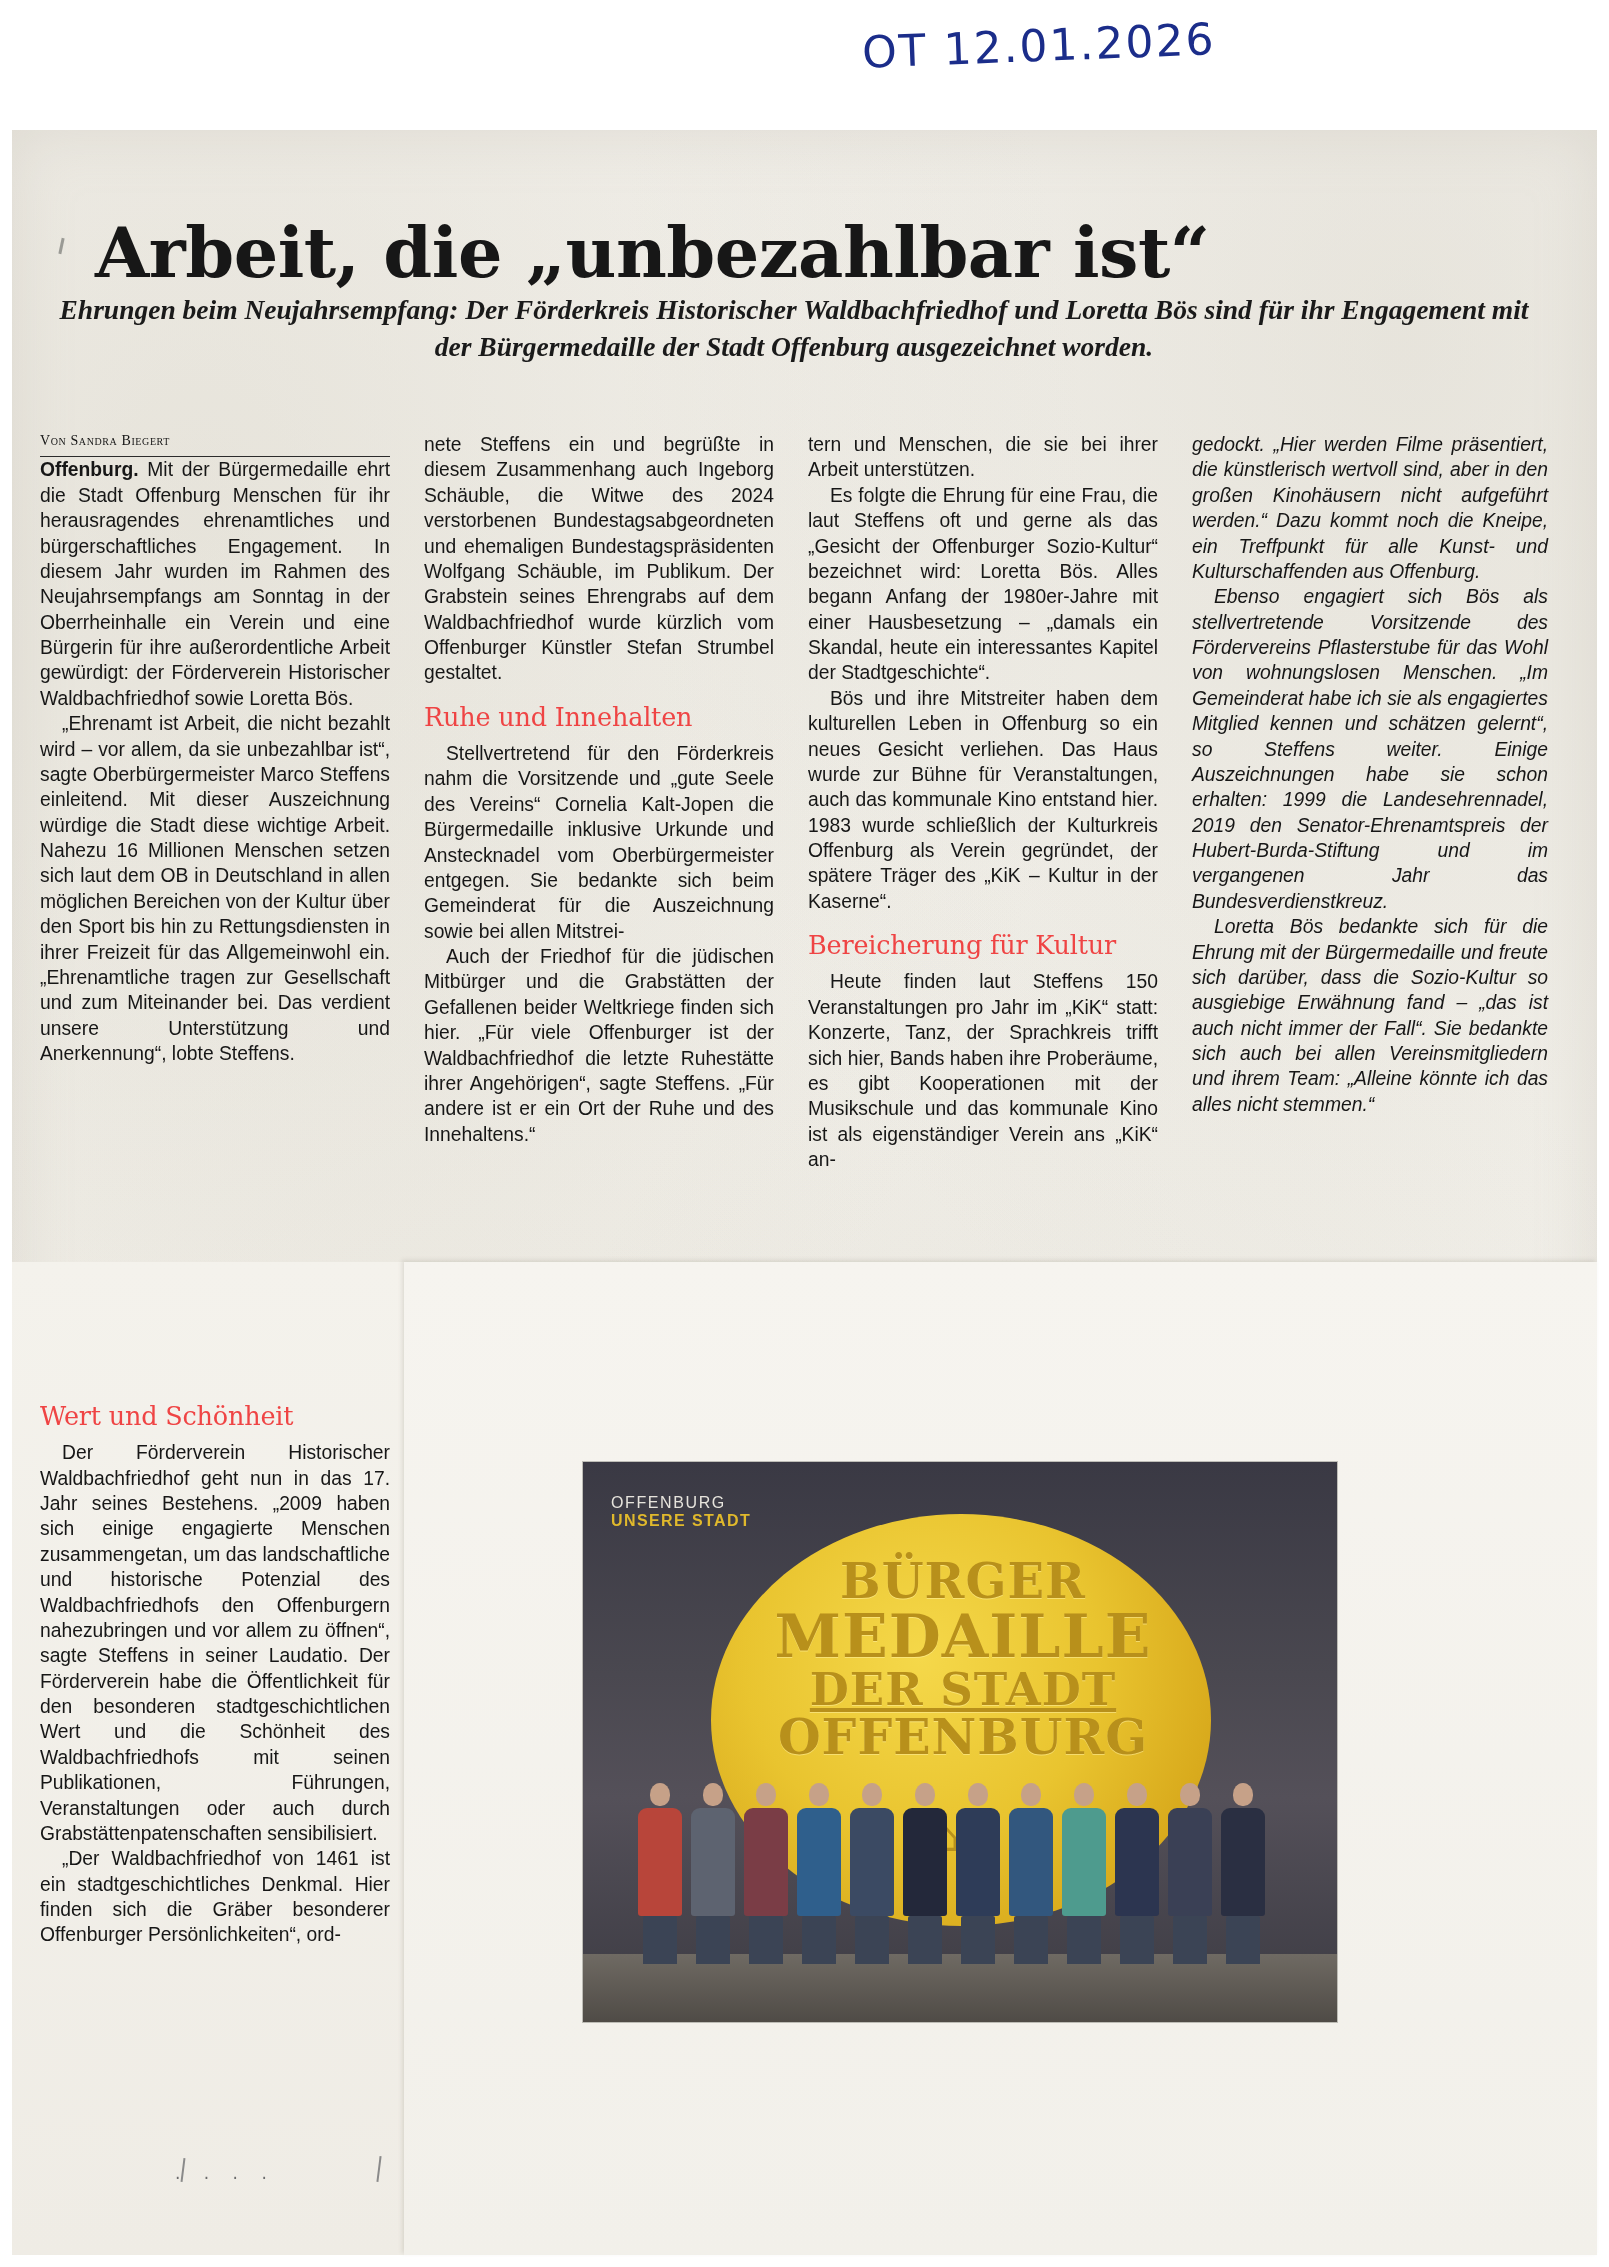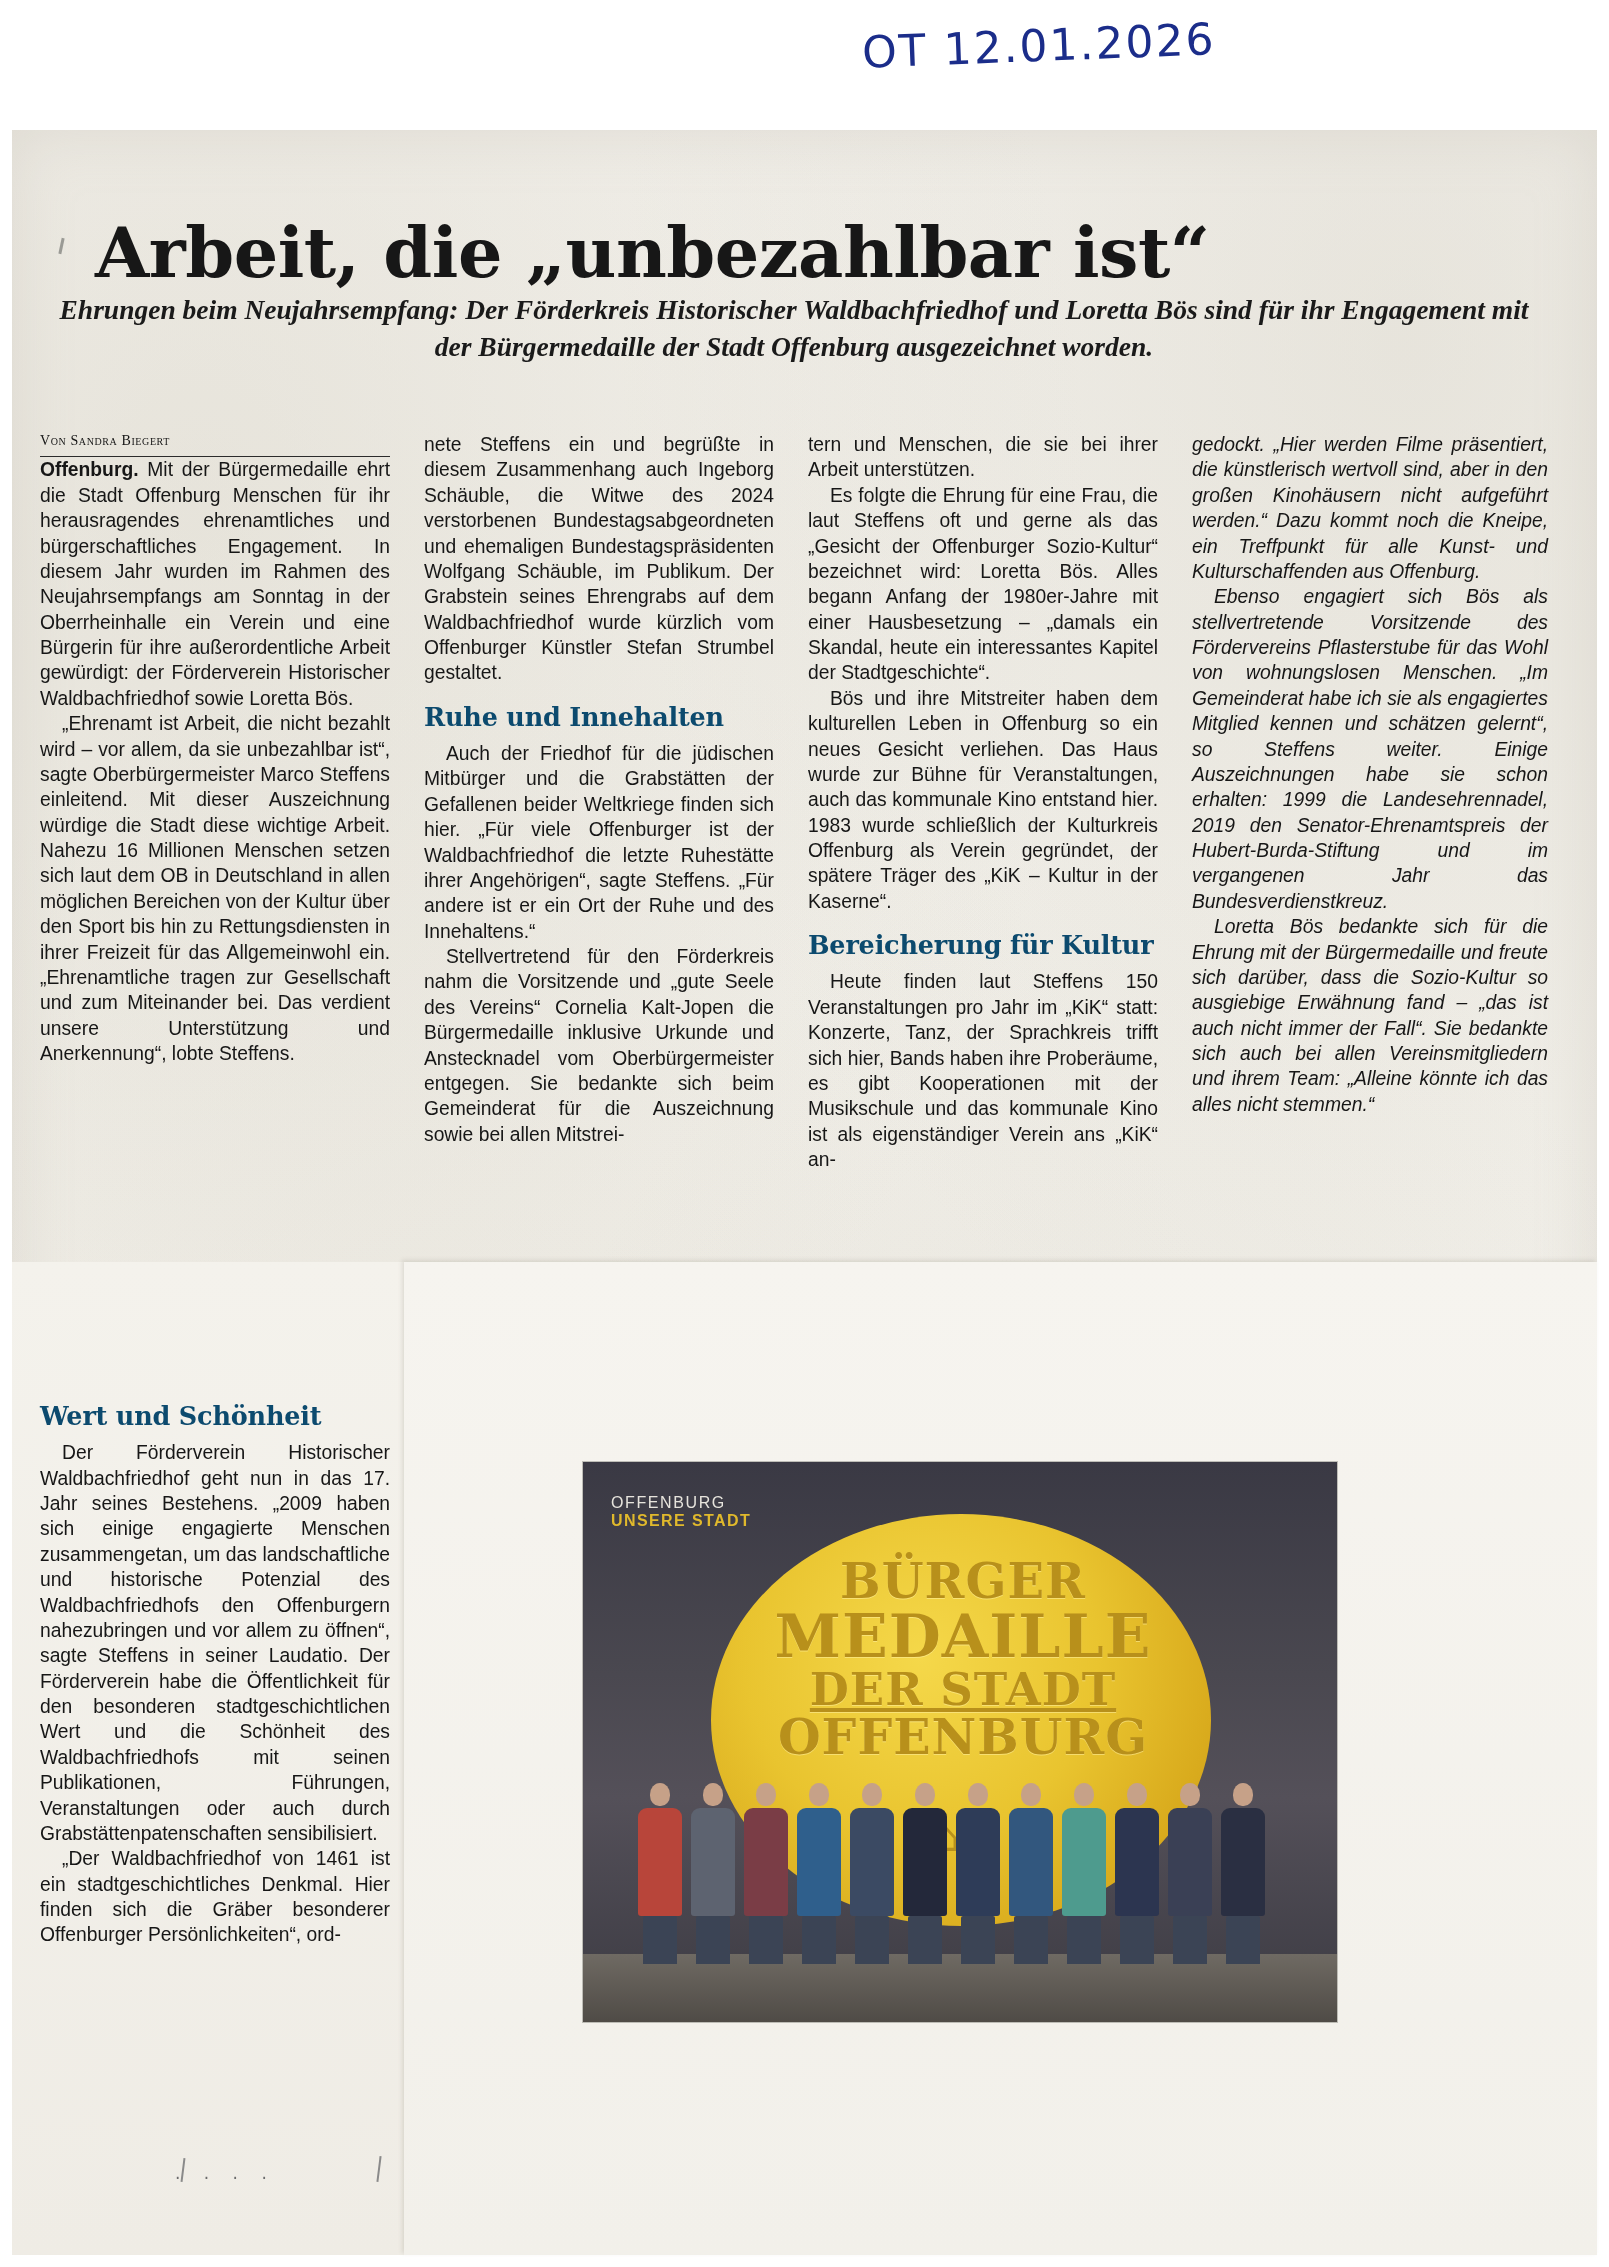--- a/index.html
+++ b/index.html
@@ -133,22 +133,22 @@
     padding-bottom: 6px;
     border-bottom: 1.6px solid #2b2b2b;
     margin-bottom: 11px;
     text-indent: 0 !important;
   }
   .lead-place { font-weight: bold; }
 
   h3.sub {
     font-family: "DejaVu Serif", serif;
     font-size: 25.5px;
-    font-weight: 700;
-    color: #0c4a6e;
+    font-weight: 400;
+    color: #ef4444;
     margin: 17px 0 9px 0;
     text-indent: 0;
     line-height: 1.15;
     letter-spacing: -0.2px;
   }
 
   #col1 { left: 40px;  top: 432px;  width: 350px; }
   #col1b{ left: 40px;  top: 1385px; width: 350px; }
   #col2 { left: 424px; top: 432px;  width: 350px; }
   #col3 { left: 808px; top: 432px;  width: 350px; }
@@ -296,22 +296,22 @@
 
   <div class="col" id="col1b">
     <h3 class="sub">Wert und Schönheit</h3>
     <p>Der Förderverein Historischer Waldbachfriedhof geht nun in das 17. Jahr seines Bestehens. „2009 haben sich einige engagierte Menschen zusammengetan, um das landschaftliche und historische Potenzial des Waldbachfriedhofs den Offenburgern nahezubringen und vor allem zu öffnen“, sagte Steffens in seiner Laudatio. Der Förderverein habe die Öffentlichkeit für den besonderen stadtgeschichtlichen Wert und die Schönheit des Waldbachfriedhofs mit seinen Publikationen, Führungen, Veranstaltungen oder auch durch Grabstättenpatenschaften sensibilisiert.</p>
     <p>„Der Waldbachfriedhof von 1461 ist ein stadtgeschichtliches Denkmal. Hier finden sich die Gräber besonderer Offenburger Persönlichkeiten“, ord-</p>
   </div>
 
   <div class="col" id="col2">
     <p class="noind">nete Steffens ein und begrüßte in diesem Zusammenhang auch Ingeborg Schäuble, die Witwe des 2024 verstorbenen Bundestagsabgeordneten und ehemaligen Bundestagspräsidenten Wolfgang Schäuble, im Publikum. Der Grabstein seines Ehrengrabs auf dem Waldbachfriedhof wurde kürzlich vom Offenburger Künstler Stefan Strumbel gestaltet.</p>
     <h3 class="sub">Ruhe und Innehalten</h3>
+    <p>Stellvertretend für den Förderkreis nahm die Vorsitzende und „gute Seele des Vereins“ Cornelia Kalt-Jopen die Bürgermedaille inklusive Urkunde und Anstecknadel vom Oberbürgermeister entgegen. Sie bedankte sich beim Gemeinderat für die Auszeichnung sowie bei allen Mitstrei-</p>
     <p>Auch der Friedhof für die jüdischen Mitbürger und die Grabstätten der Gefallenen beider Weltkriege finden sich hier. „Für viele Offenburger ist der Waldbachfriedhof die letzte Ruhestätte ihrer Angehörigen“, sagte Steffens. „Für andere ist er ein Ort der Ruhe und des Innehaltens.“</p>
-    <p>Stellvertretend für den Förderkreis nahm die Vorsitzende und „gute Seele des Vereins“ Cornelia Kalt-Jopen die Bürgermedaille inklusive Urkunde und Anstecknadel vom Oberbürgermeister entgegen. Sie bedankte sich beim Gemeinderat für die Auszeichnung sowie bei allen Mitstrei-</p>
   </div>
 
   <div class="col" id="col3">
     <p class="noind">tern und Menschen, die sie bei ihrer Arbeit unterstützen.</p>
     <p>Es folgte die Ehrung für eine Frau, die laut Steffens oft und gerne als das „Gesicht der Offenburger Sozio-Kultur“ bezeichnet wird: Loretta Bös. Alles begann Anfang der 1980er-Jahre mit einer Hausbesetzung – „damals ein Skandal, heute ein interessantes Kapitel der Stadtgeschichte“.</p>
     <p>Bös und ihre Mitstreiter haben dem kulturellen Leben in Offenburg so ein neues Gesicht verliehen. Das Haus wurde zur Bühne für Veranstaltungen, auch das kommunale Kino entstand hier. 1983 wurde schließlich der Kulturkreis Offenburg als Verein gegründet, der spätere Träger des „KiK – Kultur in der Kaserne“.</p>
     <h3 class="sub">Bereicherung für Kultur</h3>
     <p>Heute finden laut Steffens 150 Veranstaltungen pro Jahr im „KiK“ statt: Konzerte, Tanz, der Sprachkreis trifft sich hier, Bands haben ihre Proberäume, es gibt Kooperationen mit der Musikschule und das kommunale Kino ist als eigenständiger Verein ans „KiK“ an-</p>
   </div>
 

